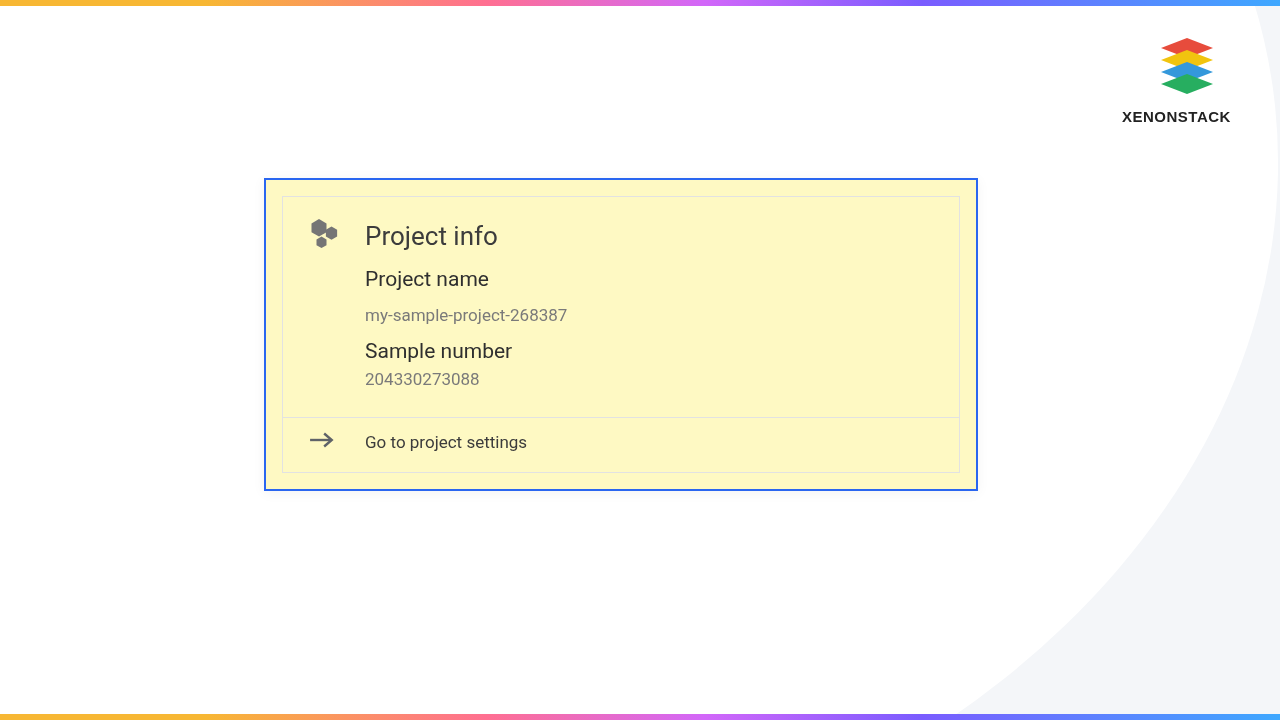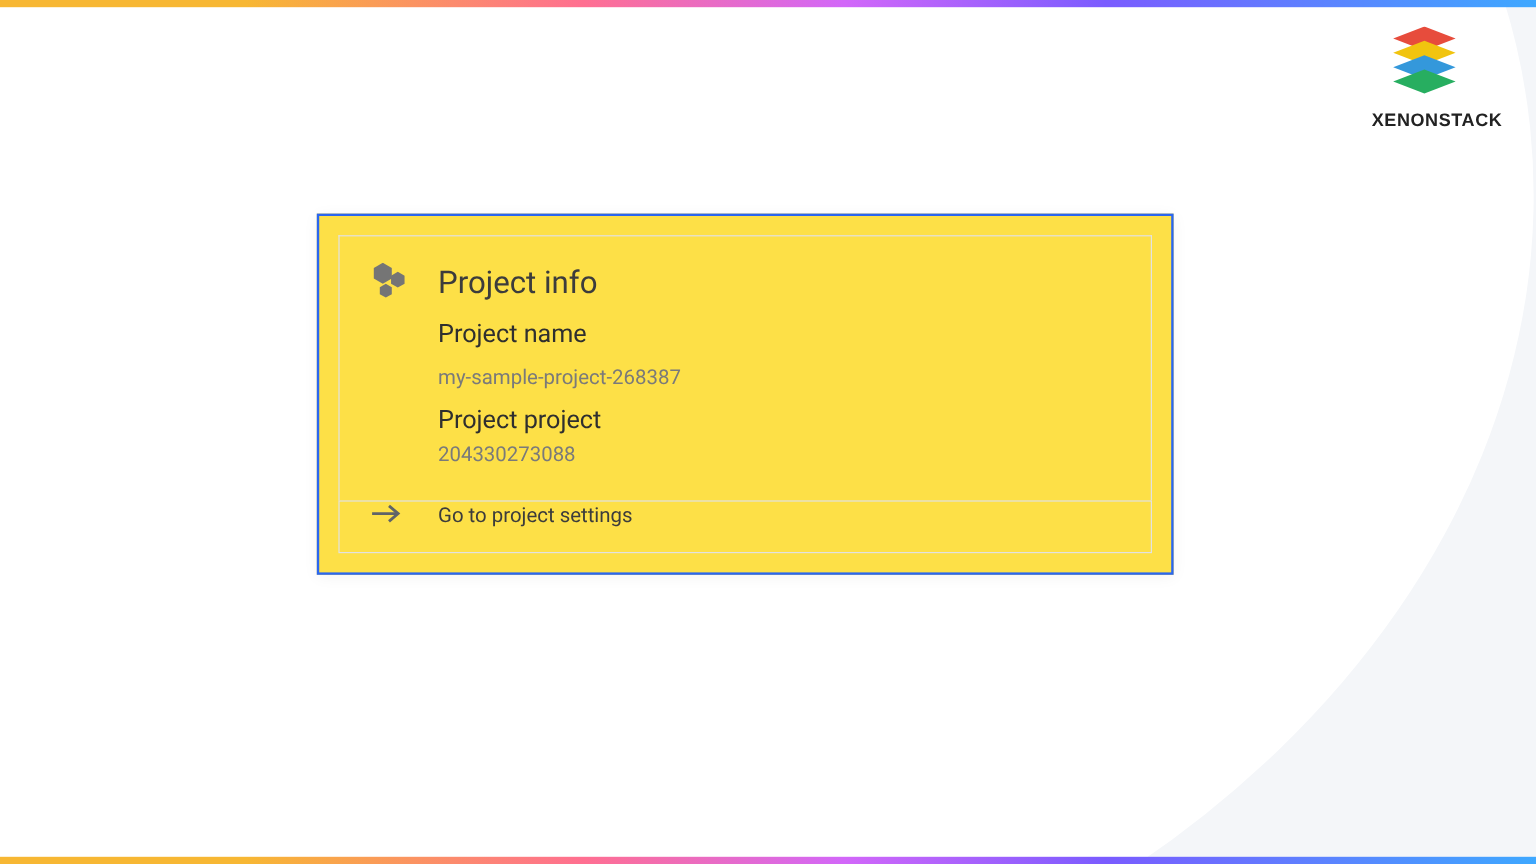--- a/index.html
+++ b/index.html
@@ -23,36 +23,36 @@
     width: 1800px; height: 1400px;
     background: #ffffff;
     border-radius: 50%;
     top: -500px; left: -520px;
     transform: rotate(-6deg);
     box-shadow: 0 0 0 0 rgba(0,0,0,0);
   }
 
   
   .brand {
-    position: absolute; top: 22px; right: 28px; text-align: right;
+    position: absolute; top: 38px; right: 28px; text-align: left;
     width: 130px;
   }
   .brand svg { display: block; margin: 0 auto 6px auto; }
   .brand .brand-text {
     font-size: 15px; font-weight: 600; letter-spacing: 0.5px; color: #222;
     font-family: Arial, sans-serif;
   }
 
   
   .card-outer {
     position: absolute;
     top: 178px; left: 264px;
     width: 714px;
     border: 2px solid #2a66f0;
-    background: #fde047;
+    background: #fef9c3;
     box-shadow: 0 2px 12px rgba(0,0,0,0.05);
   }
   .card-inner {
     margin: 16px 16px 0 16px;
     border: 1px solid #e2e2e2;
   }
   .card-header {
     display: flex; align-items: center;
     padding: 22px 26px 14px 26px;
   }
@@ -62,21 +62,21 @@
   }
   .fields { padding: 0 26px 18px 82px; }
   .field { margin-bottom: 14px; }
   .field:last-child { margin-bottom: 10px; }
   .field-label { font-size: 21px; color: #2f2f2f; margin-bottom: 6px; }
   .field-value { font-size: 17px; color: #7a7a7a; }
 
   .card-footer {
     border-top: 1px solid #e2e2e2;
     display: flex; align-items: center;
-    padding: 0 26px 18px 26px;
+    padding: 12px 26px 18px 26px;
     cursor: pointer;
     margin: 0 16px 16px 16px;
     border-left: 1px solid #e2e2e2;
     border-right: 1px solid #e2e2e2;
     border-bottom: 1px solid #e2e2e2;
   }
   .card-inner { border-bottom: none; }
   .card-footer .arrow { width: 34px; color:#5f6368; margin-right: 22px; }
   .footer-text { font-size: 17px; color: #3c3c3c; }
 
@@ -113,21 +113,21 @@
       <div class="card-title">Project info</div>
     </div>
     <div class="fields">
       <div class="field">
         <div class="field-label">Project name</div>
       </div>
       <div class="field">
         <div class="field-value">my-sample-project-268387</div>
       </div>
       <div class="field">
-        <div class="field-label">Project project</div>
+        <div class="field-label">Sample number</div>
         <div class="field-value">204330273088</div>
       </div>
     </div>
   </div>
   <div class="card-footer">
     <span class="arrow">
       <svg width="26" height="20" viewBox="0 0 24 16">
         <line x1="1" y1="8" x2="20" y2="8" stroke="#5f6368" stroke-width="2.2"></line>
         <polyline points="14,2 21,8 14,14" fill="none" stroke="#5f6368" stroke-width="2.2"></polyline>
       </svg>

